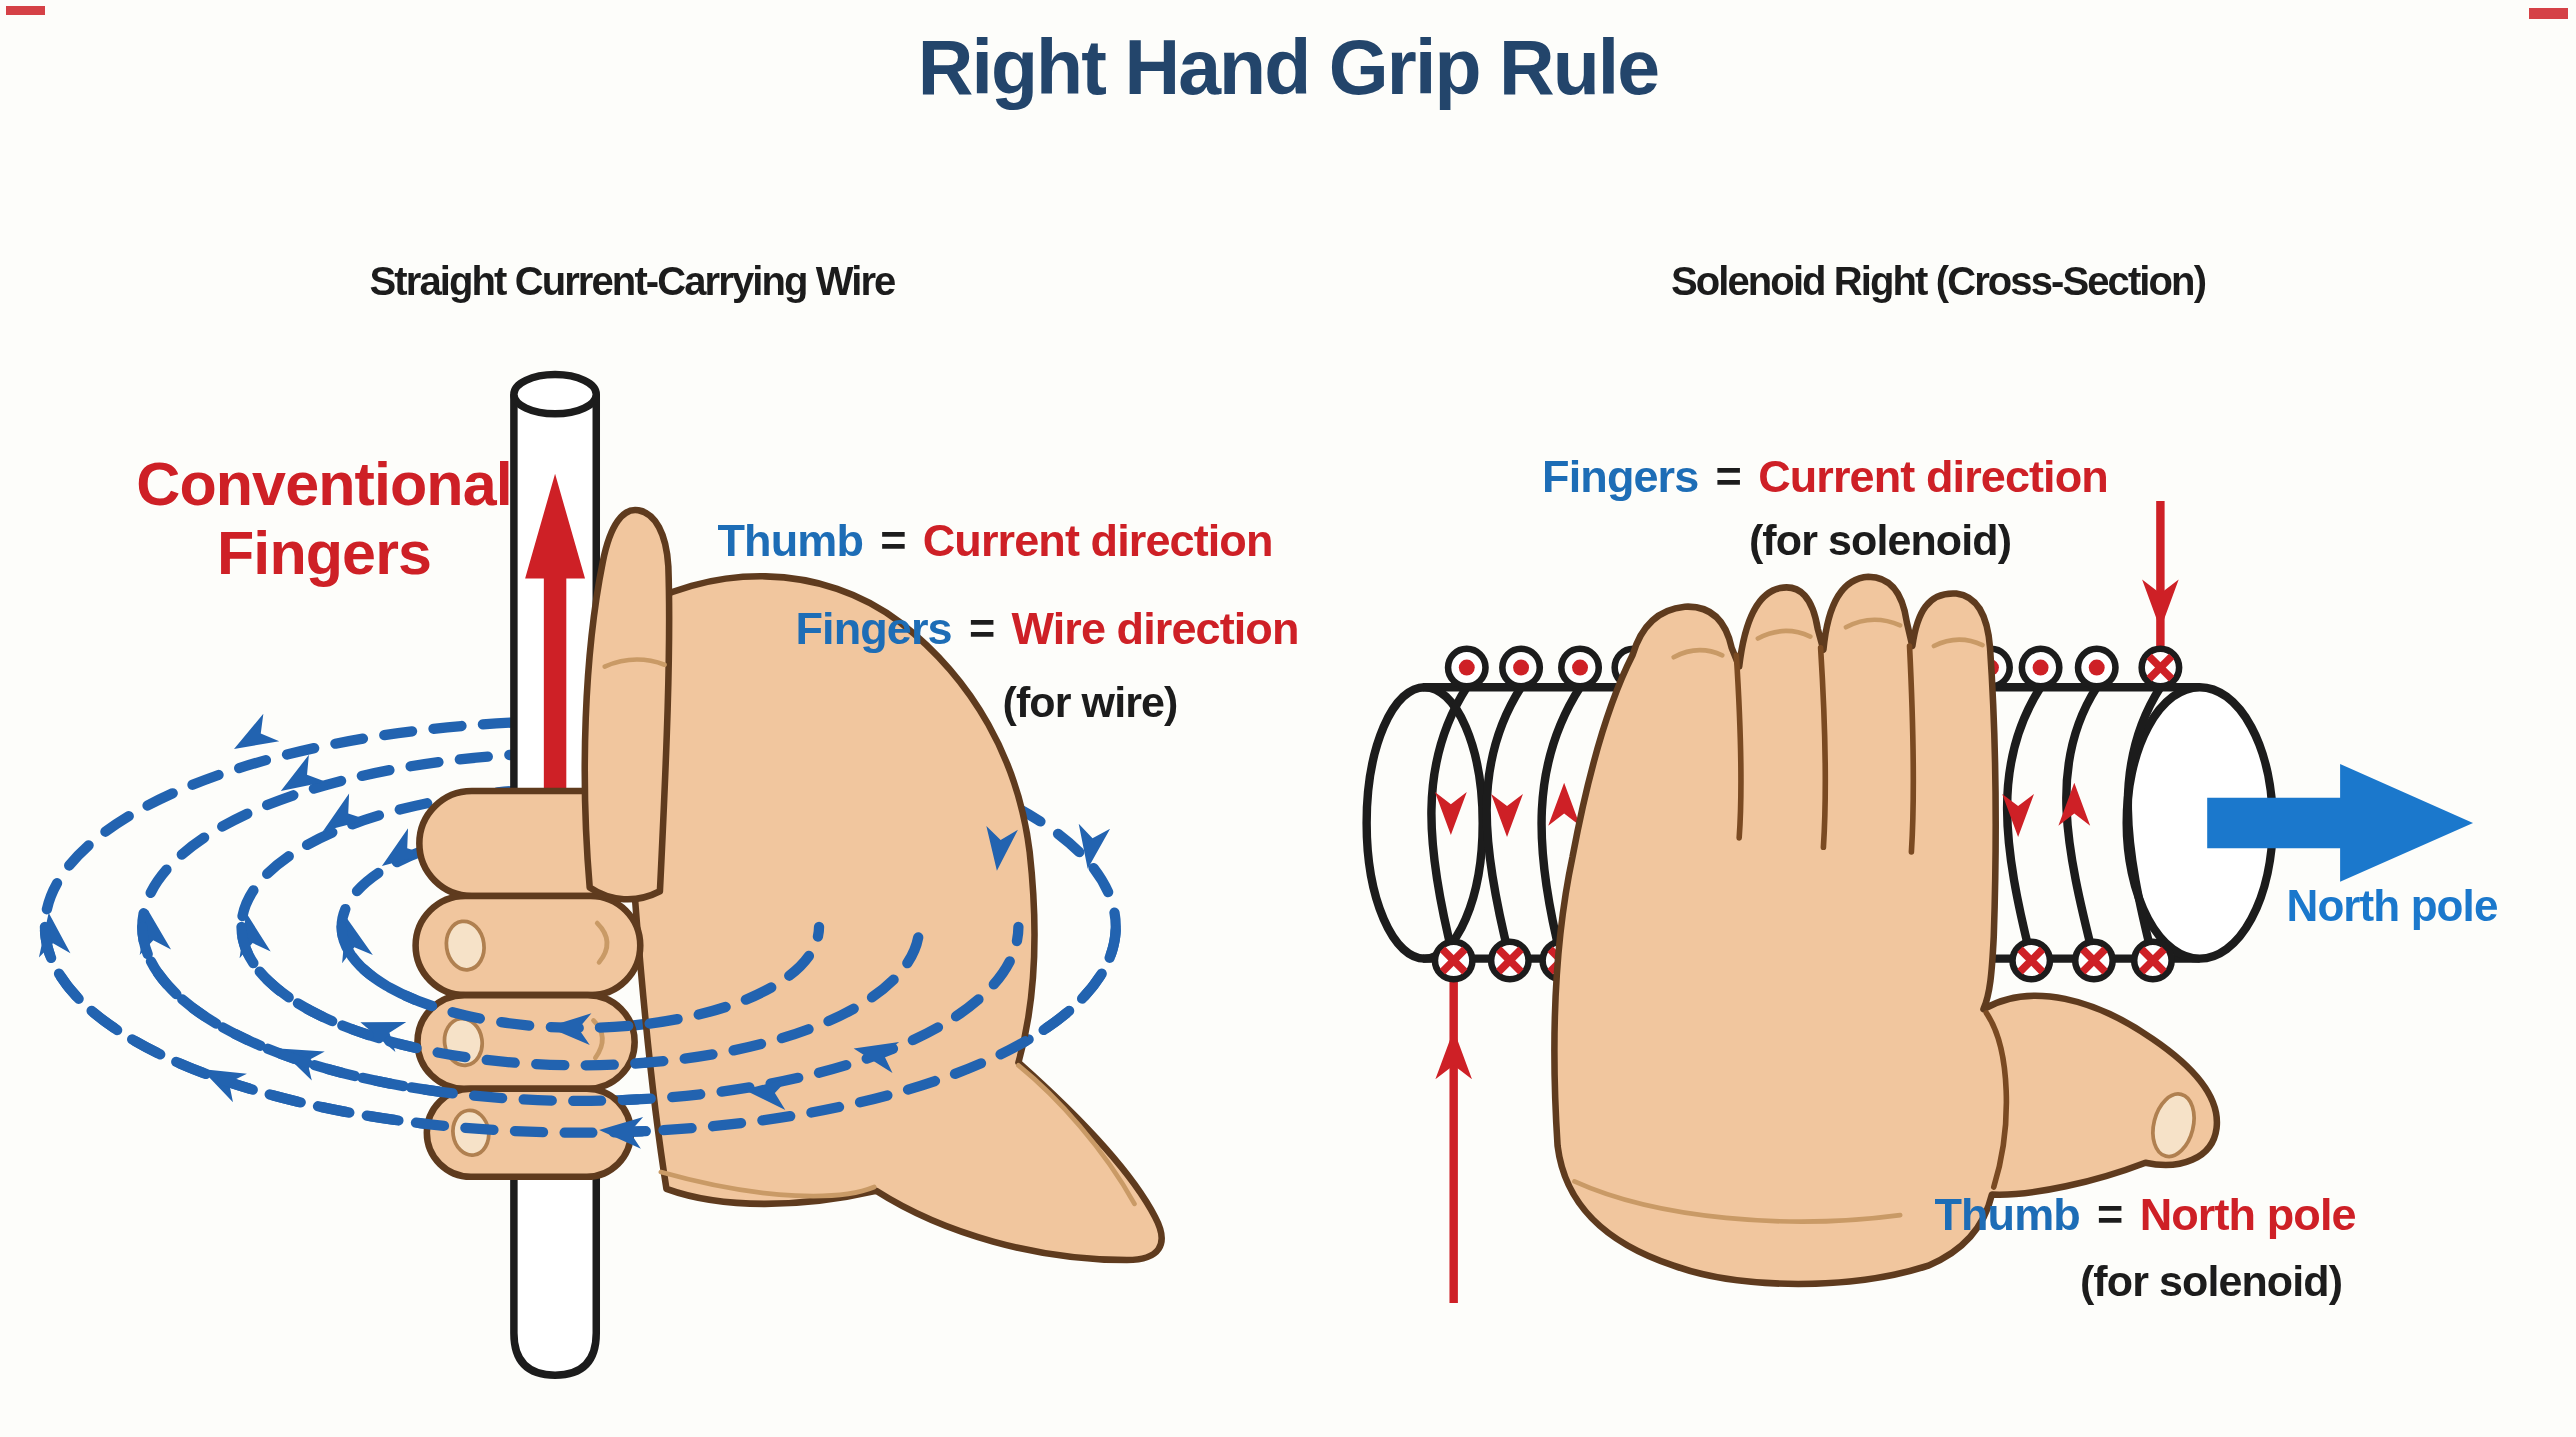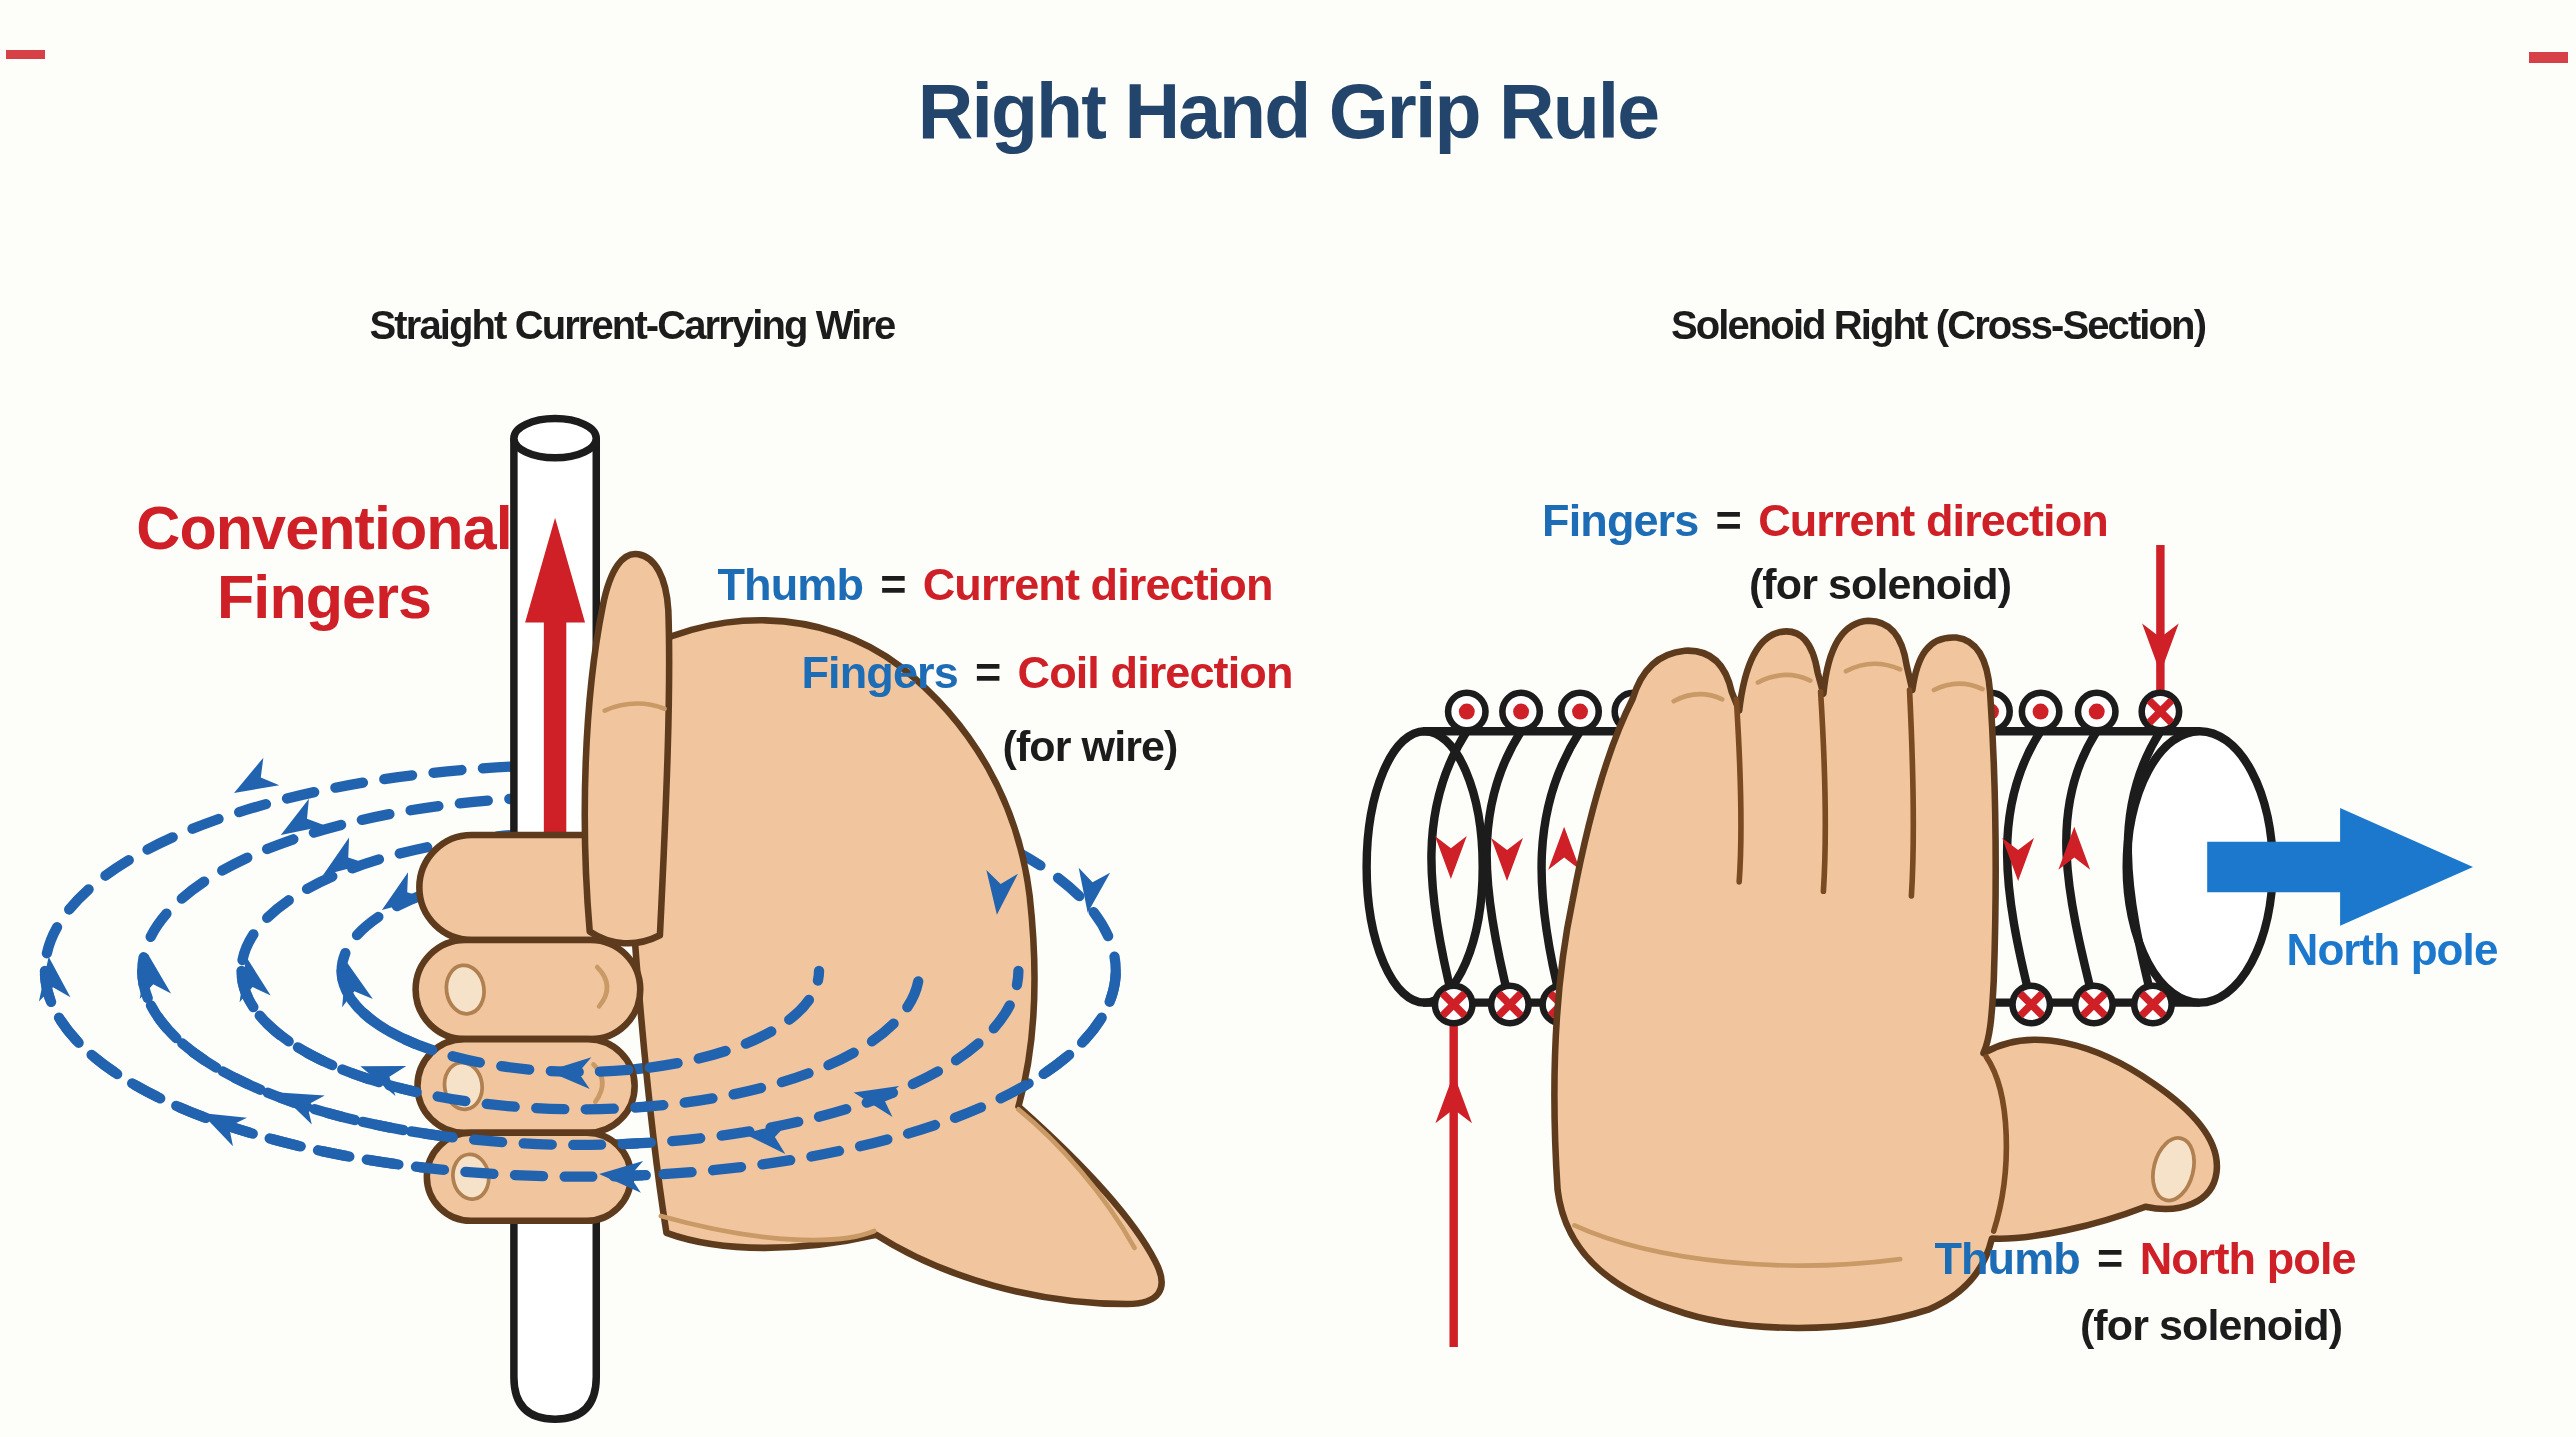--- a/index.html
+++ b/index.html
@@ -3,21 +3,21 @@
 <meta charset="utf-8">
 <style>
   :root{
     --title-blue:#23456b; --ink:#1c1c1c; --red:#ce2026; --label-blue:#1d6db6;
     --field-blue:#2263b0; --arrow-blue:#1b78cc; --skin:#f1c69e; --skin-line:#5f3b1e;
     --crease:#c99a66; --nail:#f6e2c8; --nail-line:#b08050; --bg:#fdfdfa;
   }
   *{margin:0;padding:0;box-sizing:border-box;}
   html,body{width:2576px;height:1438px;overflow:hidden;}
   body{background:var(--bg);font-family:"Liberation Sans", sans-serif;font-weight:bold;}
-  .canvas{position:relative;width:2576px;height:1072px;margin-top:44px;}
+  .canvas{position:relative;width:2576px;height:1072px;}
   svg.art{position:absolute;left:0;top:0;}
   .txt{position:absolute;transform:translate(-50%,-50%);white-space:nowrap;}
   .page-title{font-size:77px;color:var(--title-blue);letter-spacing:-1.9px;}
   .subtitle{font-size:40px;color:var(--ink);letter-spacing:-1.9px;}
   .red-label{font-size:61px;color:var(--red);letter-spacing:-0.9px;}
   .rule{font-size:45px;letter-spacing:-0.9px;}
   .rule .term{color:var(--label-blue);}
   .rule .eq{color:var(--ink);padding:0 5.6px;}
   .rule .def{color:var(--red);}
   .note{font-size:43px;color:var(--ink);letter-spacing:-0.9px;}
@@ -294,21 +294,21 @@
   <div class="txt red-label" style="left:324px;top:553px;">Fingers</div>
 
   <div class="txt rule" style="left:995px;top:541px;">
     <span class="term">Thumb</span>
     <span class="eq">=</span>
     <span class="def">Current direction</span>
   </div>
   <div class="txt rule" style="left:1047px;top:629px;">
     <span class="term">Fingers</span>
     <span class="eq">=</span>
-    <span class="def">Coil direction</span>
+    <span class="def">Wire direction</span>
   </div>
   <div class="txt note" style="left:1090px;top:702px;">(for wire)</div>
 
   <div class="txt rule" style="left:1825px;top:477px;">
     <span class="term">Fingers</span>
     <span class="eq">=</span>
     <span class="def">Current direction</span>
   </div>
   <div class="txt note" style="left:1880px;top:540px;">(for solenoid)</div>
 

